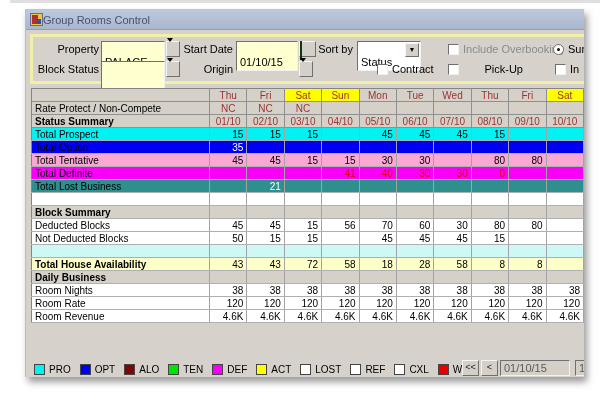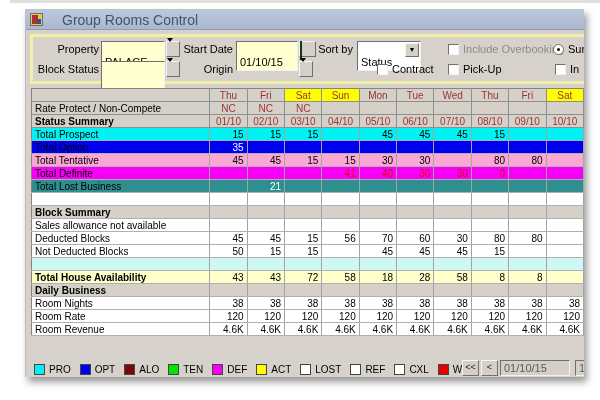--- a/index.html
+++ b/index.html
@@ -12,21 +12,21 @@
           overflow:hidden;border-left:1px solid #bdbdbd;border-top:1px solid #c4c4c4;
           box-shadow:3px 5px 7px rgba(100,100,100,.65);}
 
   
   .titlebar{position:absolute;left:0;top:0;width:100%;height:20px;
             background:linear-gradient(#bcc8dc,#a9b7cf);border-bottom:1px solid #8e9cb5;
             display:flex;align-items:center;padding-left:4px;}
   .app-ico{width:13px;height:13px;border:1px solid #6a6a8a;background:#e8c83c;position:relative;flex:0 0 auto;}
   .app-ico::after{content:"";position:absolute;left:1px;top:1px;width:6px;height:9px;background:#b03030;}
   .app-ico::before{content:"";position:absolute;right:1px;bottom:1px;width:4px;height:5px;background:#3050a0;z-index:1;}
-  .title-text{font-size:14px;color:#45526e;margin-left:19px;white-space:nowrap;}
+  .title-text{font-size:11px;color:#45526e;margin-left:0;white-space:nowrap;}
 
   
   .fpanel{position:absolute;left:4px;top:24px;width:566px;height:50px;background:#d6d2cb;
           border:3px solid #f1f0a8;}
   .frow{position:absolute;left:0;width:100%;height:16px;}
   .flabel{position:absolute;font-size:11px;color:#000;text-align:right;white-space:nowrap;top:2px;}
   .flabel.dis{color:#8b8b8b;text-align:left;}
   .sunken{border:1px solid;border-color:#6f6f6f #f2f2f2 #f2f2f2 #6f6f6f;}
   .raised{border:1px solid;border-color:#f5f5f5 #6f6f6f #6f6f6f #f5f5f5;background:#d4d0c8;}
   .ffield{position:absolute;height:16px;background:#ffffd0;font-size:11px;padding:14px 3px;color:#000;white-space:nowrap;overflow:hidden;}
@@ -120,21 +120,21 @@
         <span class="ffield sunken" style="left:68px;width:64px;"></span>
         <span class="lovbtn raised" style="left:133px;"><span class="lov-arr"></span><span class="lov-bar"></span></span>
 
         <span class="flabel" style="left:150px;width:50px;">Origin</span>
         <span class="lovbtn raised" style="left:266px;"><span class="lov-arr"></span><span class="lov-bar"></span></span>
 
         <span class="cbx" style="left:344px;"></span>
         <span class="flabel" style="left:359px;width:60px;text-align:left;">Contract</span>
 
         <span class="cbx" style="left:415px;"></span>
-        <span class="flabel" style="left:430px;width:60px;text-align:left;">Pick-Up</span>
+        <span class="flabel" style="left:430px;width:60px;text-align:right;">Pick-Up</span>
 
         <span class="cbx" style="left:522px;"></span>
         <span class="flabel" style="left:537px;width:30px;text-align:left;">In</span>
       </div>
     </div>
 
     <table class="grid">
         <colgroup>
           <col style="width:183px">
           <col style="width:38px">
@@ -273,33 +273,20 @@
             <td class="val"></td>
             <td class="val"></td>
             <td class="val"></td>
             <td class="val"></td>
             <td class="val"></td>
             <td class="val"></td>
             <td class="val"></td>
             <td class="val"></td>
           </tr>
           <tr class="row-plain">
-            <td class="lbl">Sales allowance not available</td>
-            <td class="val"></td>
-            <td class="val"></td>
-            <td class="val"></td>
-            <td class="val"></td>
-            <td class="val"></td>
-            <td class="val"></td>
-            <td class="val"></td>
-            <td class="val"></td>
-            <td class="val"></td>
-            <td class="val"></td>
-          </tr>
-          <tr class="row-plain">
             <td class="lbl">Deducted Blocks</td>
             <td class="val">45</td>
             <td class="val">45</td>
             <td class="val">15</td>
             <td class="val">56</td>
             <td class="val">70</td>
             <td class="val">60</td>
             <td class="val">30</td>
             <td class="val">80</td>
             <td class="val">80</td>

